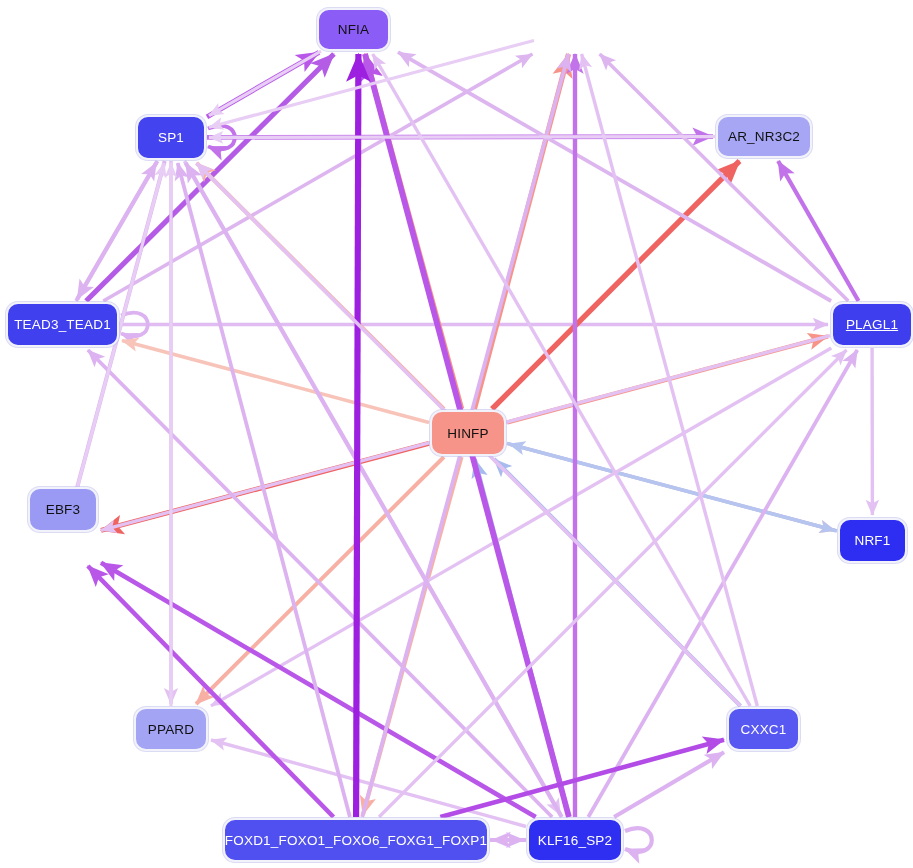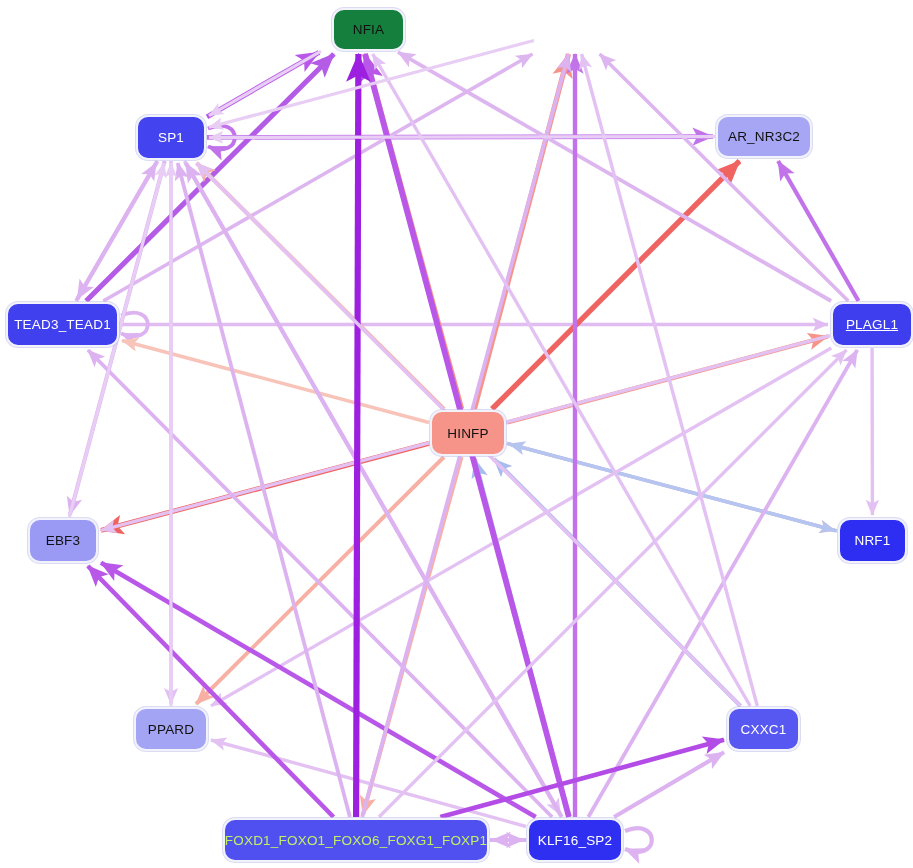--- a/index.html
+++ b/index.html
@@ -159,50 +159,50 @@
         <path d="M 750.2 706.0 L 372.7 54.0" fill="none" stroke="#e3c2f3" stroke-width="3.4" stroke-linecap="butt" marker-end="url(#ah-e3c2f3)"></path>
         <path d="M 757.3 706.0 L 581.6 54.0" fill="none" stroke="#e3c2f3" stroke-width="3.4" stroke-linecap="butt" marker-end="url(#ah-e3c2f3)"></path>
         <path d="M 171.0 706.0 L 171.0 163.0" fill="none" stroke="#e8cdf5" stroke-width="3.2" stroke-linecap="butt" marker-end="url(#ah-e8cdf5)"></path>
         <path d="M 69.3 517.0 L 164.2 163.0" fill="none" stroke="#e8cdf5" stroke-width="3.2" stroke-linecap="butt" marker-end="url(#ah-e8cdf5)"></path>
         <path d="M 321.0 51.1 L 209.0 115.6" fill="none" stroke="#e8cdf5" stroke-width="3.2" stroke-linecap="butt" marker-end="url(#ah-e8cdf5)"></path>
         <path d="M 534.0 40.5 L 209.0 127.3" fill="none" stroke="#e8cdf5" stroke-width="3.2" stroke-linecap="butt" marker-end="url(#ah-e8cdf5)"></path>
         <path d="M 715.0 136.6 L 209.0 137.4" fill="none" stroke="#e8cdf5" stroke-width="3.2" stroke-linecap="butt" marker-end="url(#ah-e8cdf5)"></path>
       </g>
     </svg>
   <div id="node-layer">
-      <div class="gene-node" style="left: 332px; top: 8px; width: 73px; height: 43px; background: #15803d; color: rgb(17, 17, 17);">
+      <div class="gene-node" style="left: 317px; top: 8px; width: 73px; height: 43px; background: #8b5cf6; color: rgb(17, 17, 17);">
         <span class="node-label">NFIA</span>
       </div>
       <div class="gene-node" style="left: 716px; top: 115px; width: 96px; height: 43px; background: rgb(166, 166, 245); color: rgb(17, 17, 17);">
         <span class="node-label">AR_NR3C2</span>
       </div>
       <div class="gene-node" style="left: 136px; top: 115px; width: 70px; height: 45px; background: rgb(67, 67, 239); color: rgb(255, 255, 255);">
         <span class="node-label">SP1</span>
       </div>
       <div class="gene-node" style="left: 6px; top: 302px; width: 113px; height: 45px; background: rgb(64, 64, 239); color: rgb(255, 255, 255);">
         <span class="node-label">TEAD3_TEAD1</span>
       </div>
       <div class="gene-node" style="left: 831px; top: 302px; width: 82px; height: 45px; background: rgb(62, 62, 239); color: rgb(255, 255, 255); text-decoration: underline;">
         <span class="node-label">PLAGL1</span>
       </div>
       <div class="gene-node" style="left: 430px; top: 410px; width: 76px; height: 46px; background: rgb(247, 148, 137); color: rgb(17, 17, 17);">
         <span class="node-label">HINFP</span>
       </div>
-      <div class="gene-node" style="left: 28px; top: 518px; width: 70px; height: 45px; background: rgb(154, 154, 244); color: rgb(17, 17, 17);">
+      <div class="gene-node" style="left: 28px; top: 487px; width: 70px; height: 45px; background: rgb(154, 154, 244); color: rgb(17, 17, 17);">
         <span class="node-label">EBF3</span>
       </div>
       <div class="gene-node" style="left: 838px; top: 518px; width: 69px; height: 45px; background: rgb(46, 46, 242); color: rgb(255, 255, 255);">
         <span class="node-label">NRF1</span>
       </div>
       <div class="gene-node" style="left: 134px; top: 707px; width: 74px; height: 44px; background: rgb(164, 164, 245); color: rgb(17, 17, 17);">
         <span class="node-label">PPARD</span>
       </div>
       <div class="gene-node" style="left: 727px; top: 707px; width: 73px; height: 44px; background: rgb(87, 87, 241); color: rgb(255, 255, 255);">
         <span class="node-label">CXXC1</span>
       </div>
-      <div class="gene-node" style="left: 223px; top: 818px; width: 266px; height: 44px; background: rgb(80, 80, 240); color: #bef264;">
+      <div class="gene-node" style="left: 223px; top: 818px; width: 266px; height: 44px; background: rgb(80, 80, 240); color: #ffffff;">
         <span class="node-label">FOXD1_FOXO1_FOXO6_FOXG1_FOXP1</span>
       </div>
       <div class="gene-node" style="left: 527px; top: 818px; width: 96px; height: 44px; background: rgb(47, 47, 242); color: rgb(255, 255, 255); justify-content: center;">
         <span class="node-label">KLF16_SP2</span>
       </div>
     </div>
 </div>
 
 </body></html>

